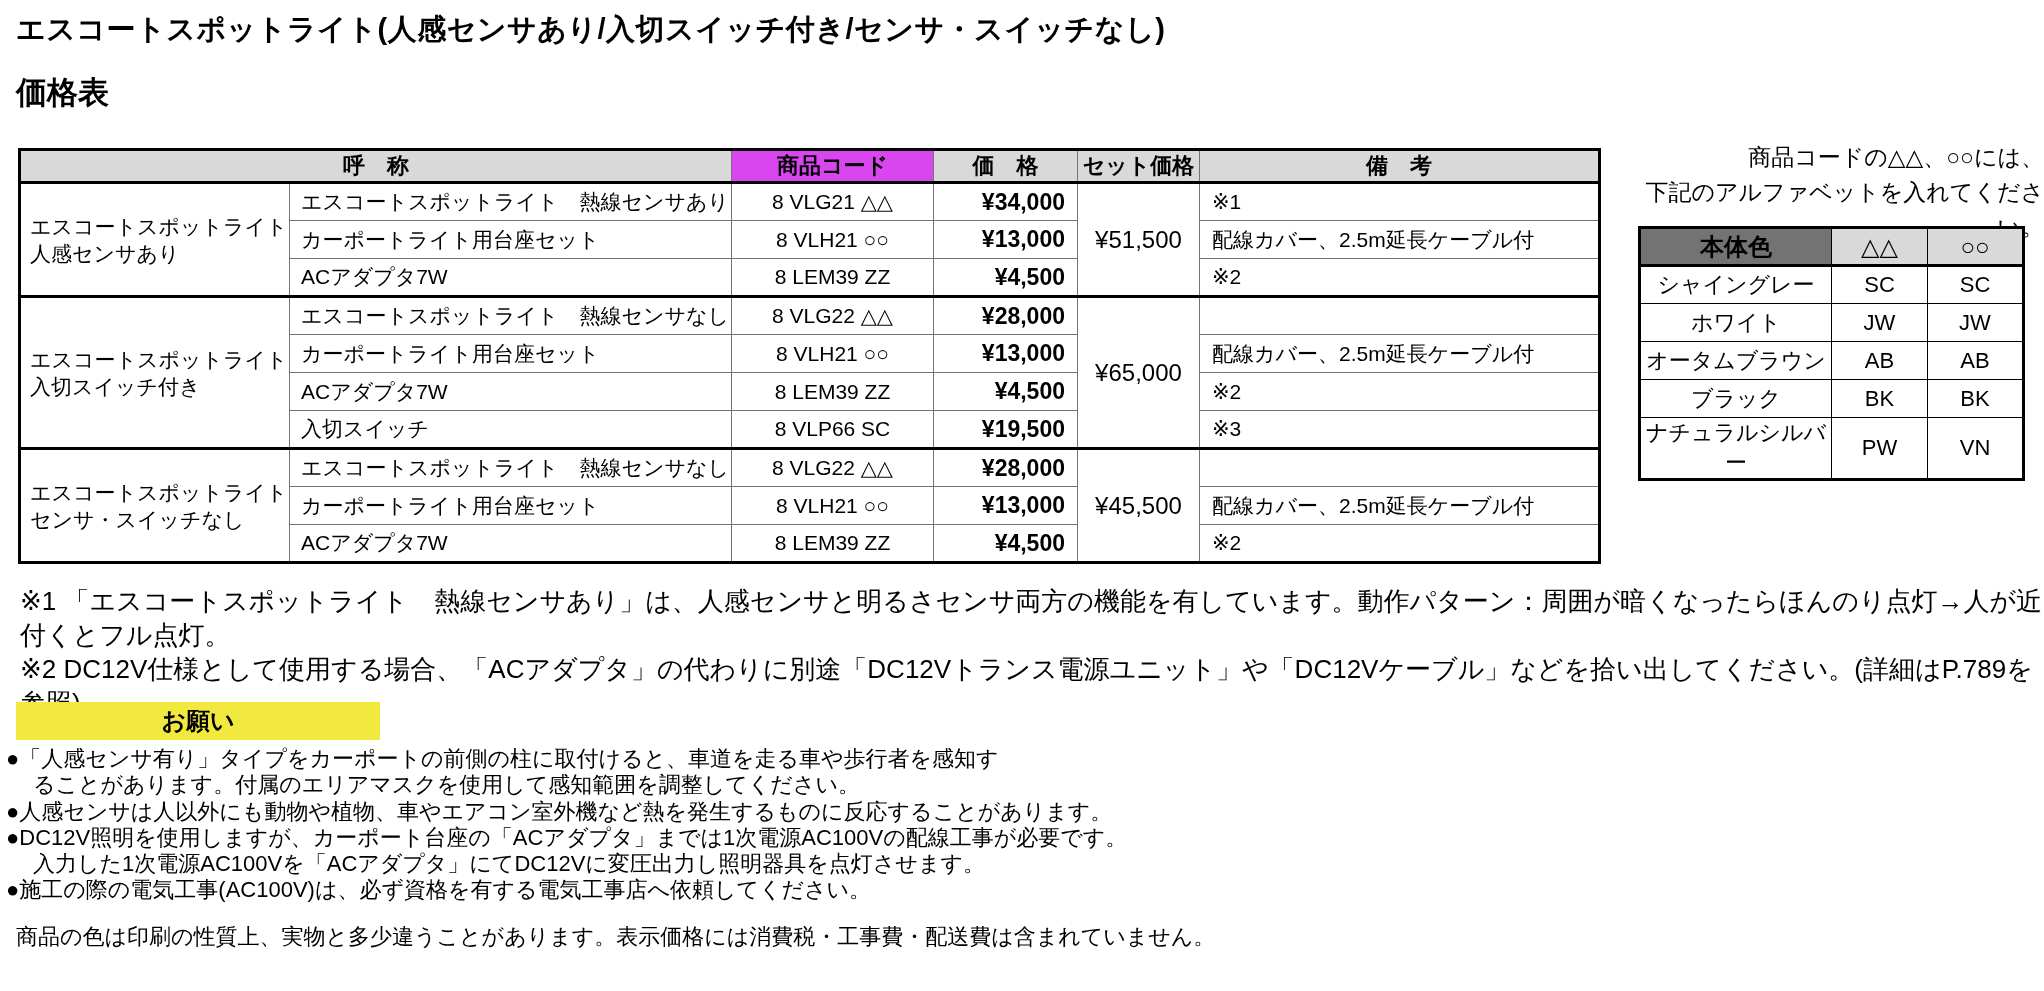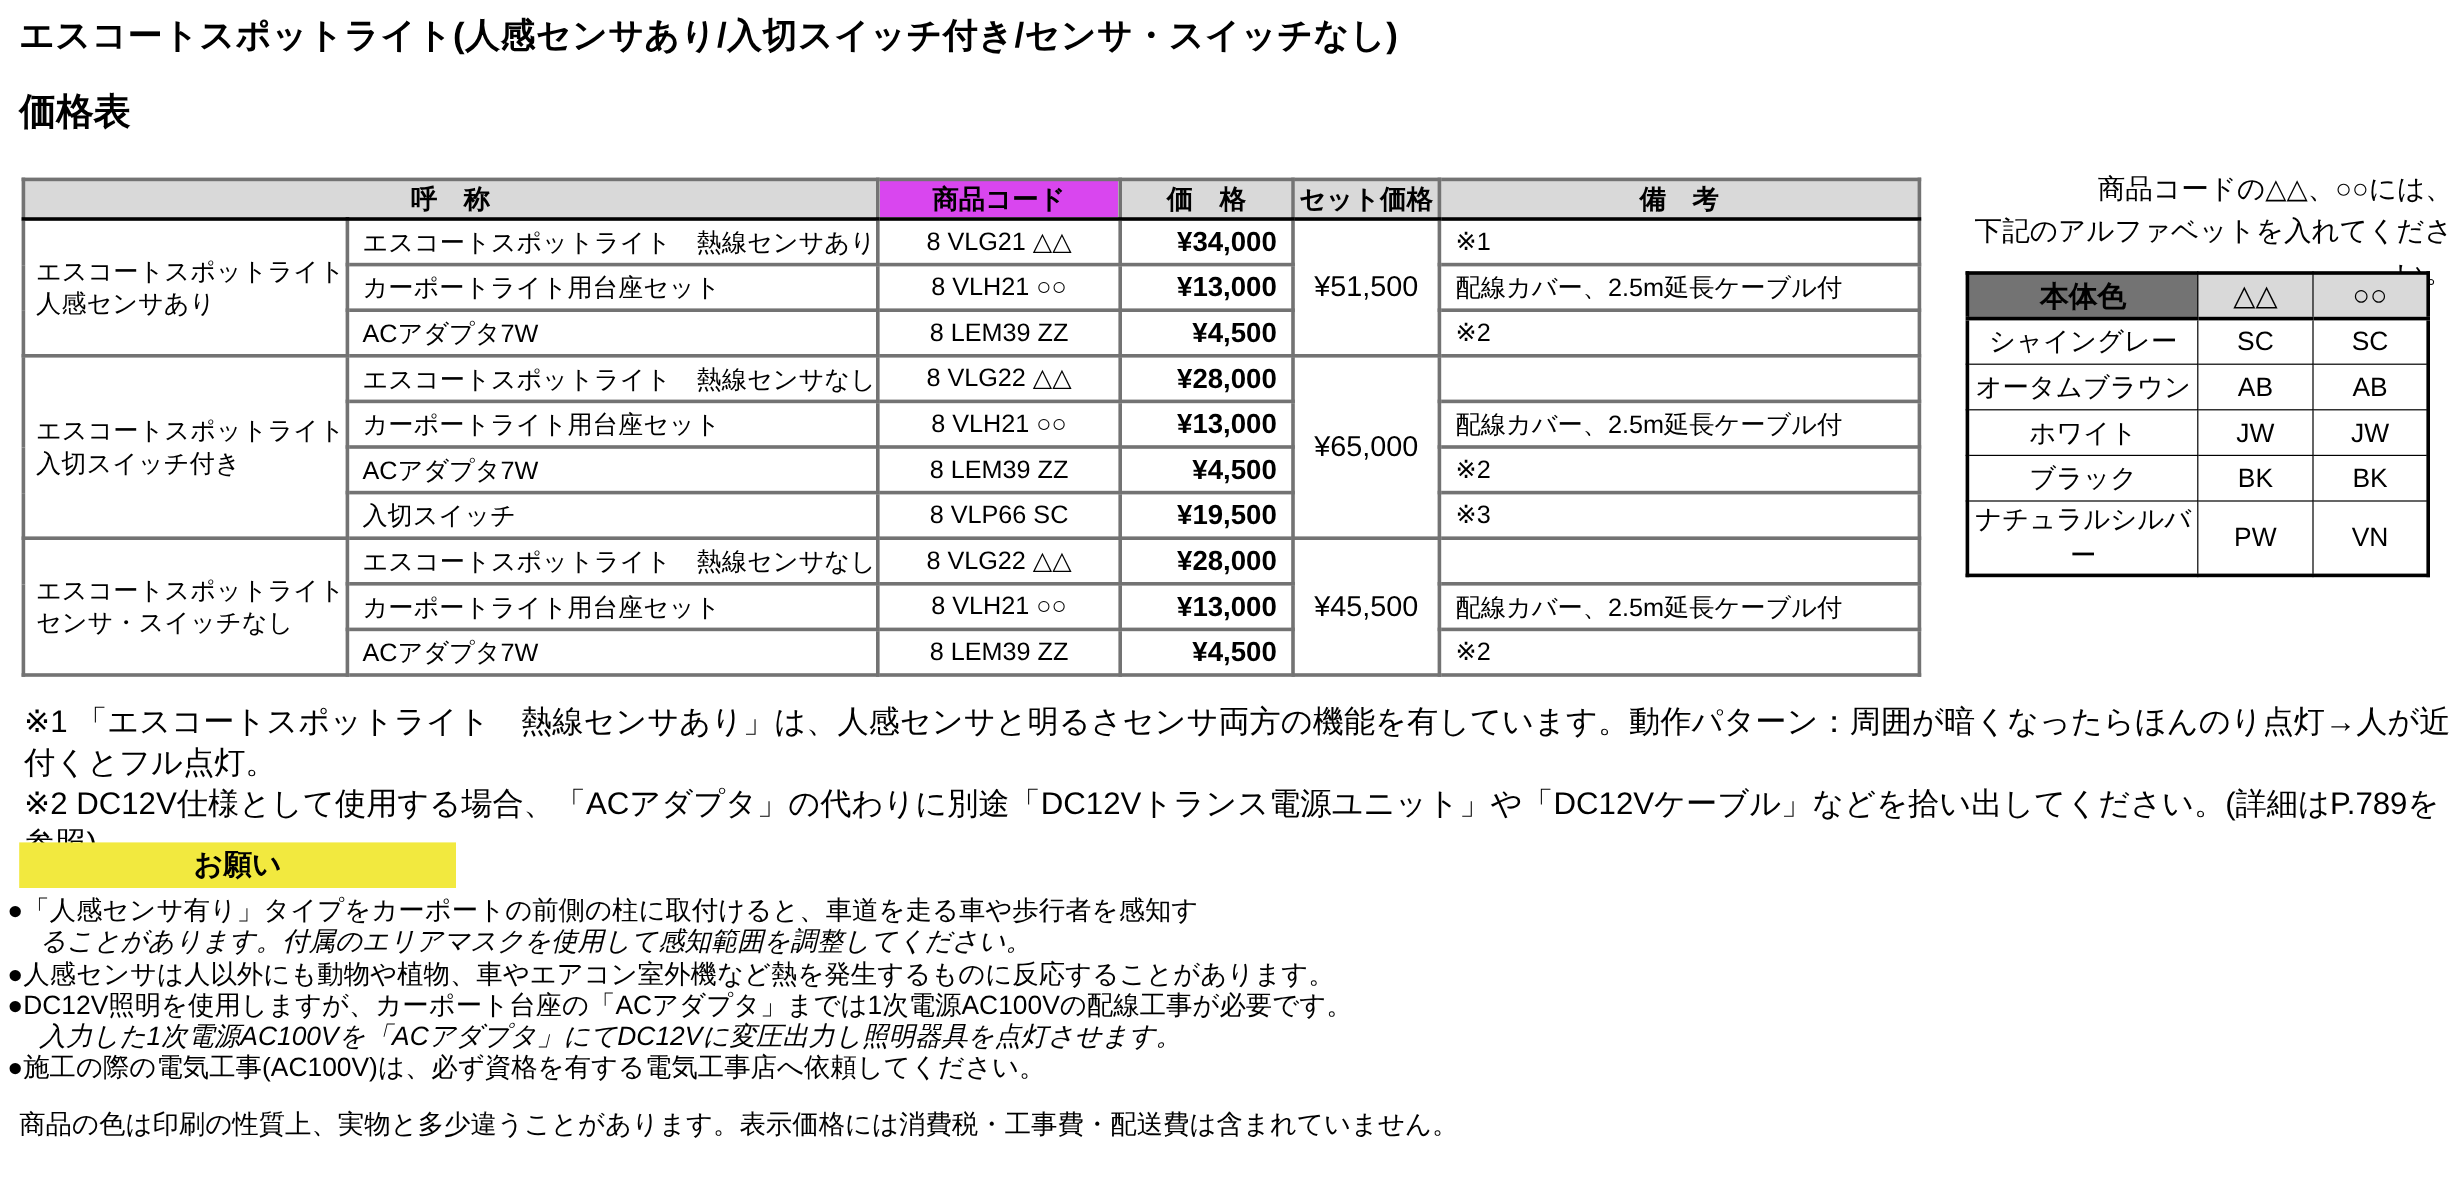--- a/index.html
+++ b/index.html
@@ -7,21 +7,21 @@
   body {
     width:2044px; height:991px; position:relative; overflow:hidden;
     font-family:"Liberation Sans","DejaVu Sans",sans-serif; color:#000;
   }
   .doc-title { position:absolute; left:16px; top:10px; font-size:29px; font-weight:bold; letter-spacing:0.5px; }
   .section-title { position:absolute; left:16px; top:72px; font-size:31px; font-weight:bold; }
 
   table { border-collapse:collapse; table-layout:fixed; }
 
   .price-table { position:absolute; left:18px; top:148px; width:1580px; border:3px solid #000; }
-  .price-table th, .price-table td { border:3px solid #737373; overflow:hidden; font-size:21px; }
+  .price-table th, .price-table td { border:1px solid #737373; overflow:hidden; font-size:21px; }
   .price-table thead th {
     background:#d9d9d9; height:30px; font-weight:bold; font-size:22px;
     border-bottom:3px solid #000; text-align:center;
   }
   .price-table tbody tr { height:38px; }
   .price-table td.group { padding-left:9px; white-space:pre-line; line-height:27px; vertical-align:middle; }
   .price-table td.name { padding-left:11px; }
   .price-table td.code { text-align:center; }
   .price-table td.price { text-align:right; padding-right:12px; font-weight:bold; font-size:23px; }
   .price-table td.set { text-align:center; font-weight:normal; font-size:24px; }
@@ -34,21 +34,21 @@
   .color-table th, .color-table td { border:1px solid #000; height:38px; text-align:center; font-size:22px; }
   .color-table thead th { background:#d9d9d9; border-bottom:3px solid #000; font-weight:bold; font-size:24px; }
 
   .footnotes { position:absolute; left:20px; top:584px; font-size:26px; line-height:34px; }
 
   .request-heading {
     position:absolute; left:16px; top:702px; width:364px; height:38px;
     font-weight:bold; font-size:24px; text-align:center; line-height:38px;
   }
   .request-list { position:absolute; left:6px; top:746px; font-size:22px; line-height:26.3px; }
-  .request-list .indent { padding-left:27px;font-style:italic; }
+  .request-list .indent { padding-left:27px; }
 
   .bottom-note { position:absolute; left:16px; top:922px; font-size:22px; }
 </style>
 </head>
 <body>
 
 <div class="page">
 
   <div class="doc-title">エスコートスポットライト(人感センサあり/入切スイッチ付き/センサ・スイッチなし)</div>
   <div class="section-title">価格表</div>
@@ -165,28 +165,28 @@
         <th style="background: rgb(217, 217, 217);">○○</th>
       </tr>
     </thead>
     <tbody>
       <tr>
         <td>シャイングレー</td>
         <td>SC</td>
         <td>SC</td>
       </tr>
       <tr>
+        <td>ホワイト</td>
+        <td>JW</td>
+        <td>JW</td>
+      </tr>
+      <tr>
         <td>オータムブラウン</td>
         <td>AB</td>
         <td>AB</td>
-      </tr>
-      <tr>
-        <td>ホワイト</td>
-        <td>JW</td>
-        <td>JW</td>
       </tr>
       <tr>
         <td>ブラック</td>
         <td>BK</td>
         <td>BK</td>
       </tr>
       <tr>
         <td>ナチュラルシルバー</td>
         <td>PW</td>
         <td>VN</td>

